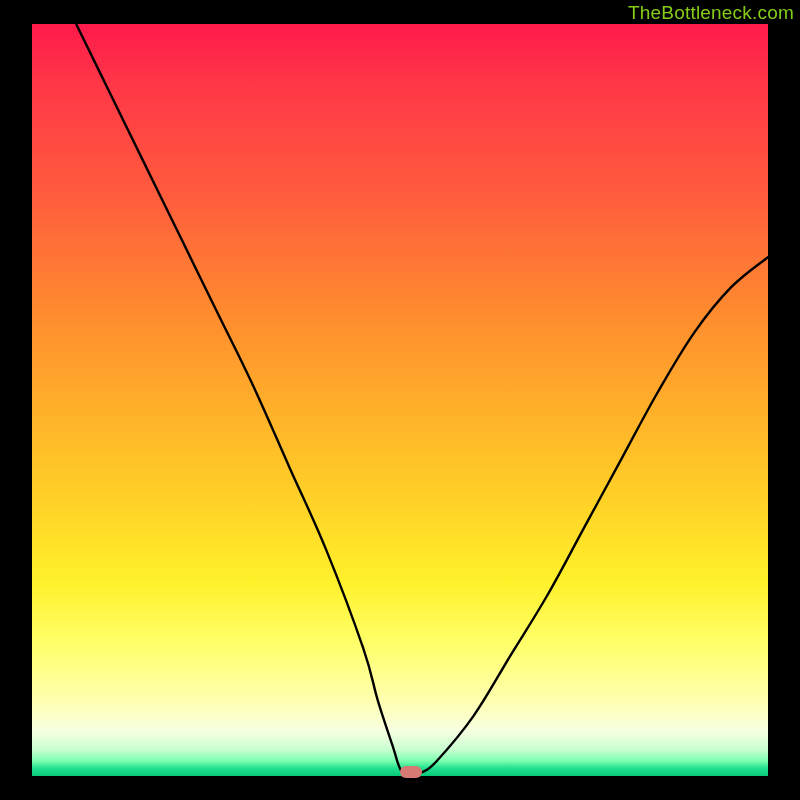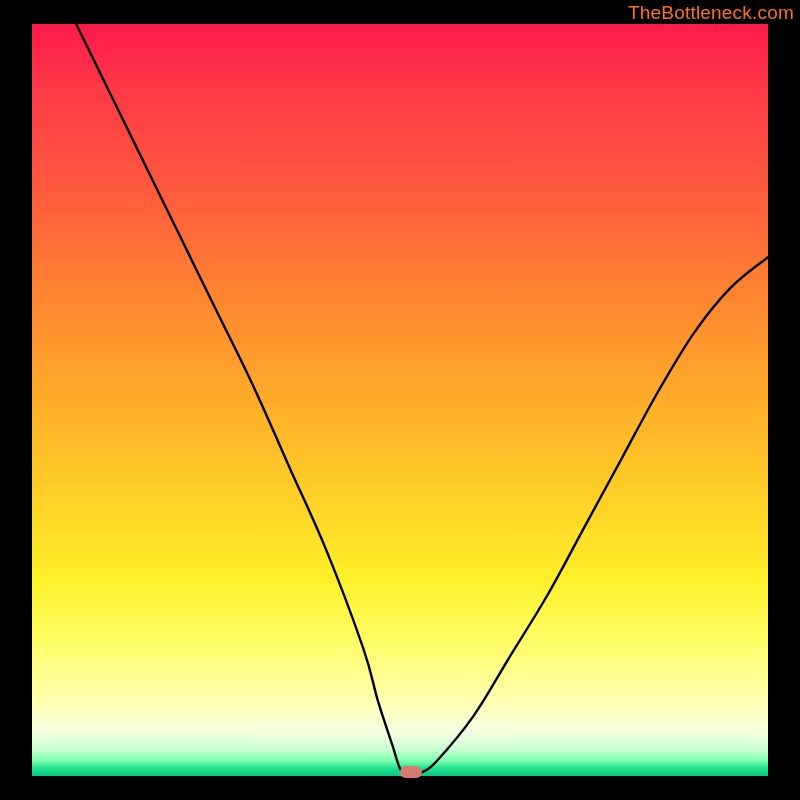--- a/index.html
+++ b/index.html
@@ -40,21 +40,21 @@
       #c9ffd0 96.5%,
       #7affb0 98%,
       #1fe08c 99%,
       #08c97a 100%
     );
   }
   .watermark {
     position: absolute;
     top: 2px;
     right: 6px;
-    color: #f97316;
+    color: #84cc16;
     font-size: 19px;
     letter-spacing: 0.2px;
     user-select: none;
   }
   svg.curve {
     position: absolute;
     inset: 0;
     width: 100%;
     height: 100%;
   }

